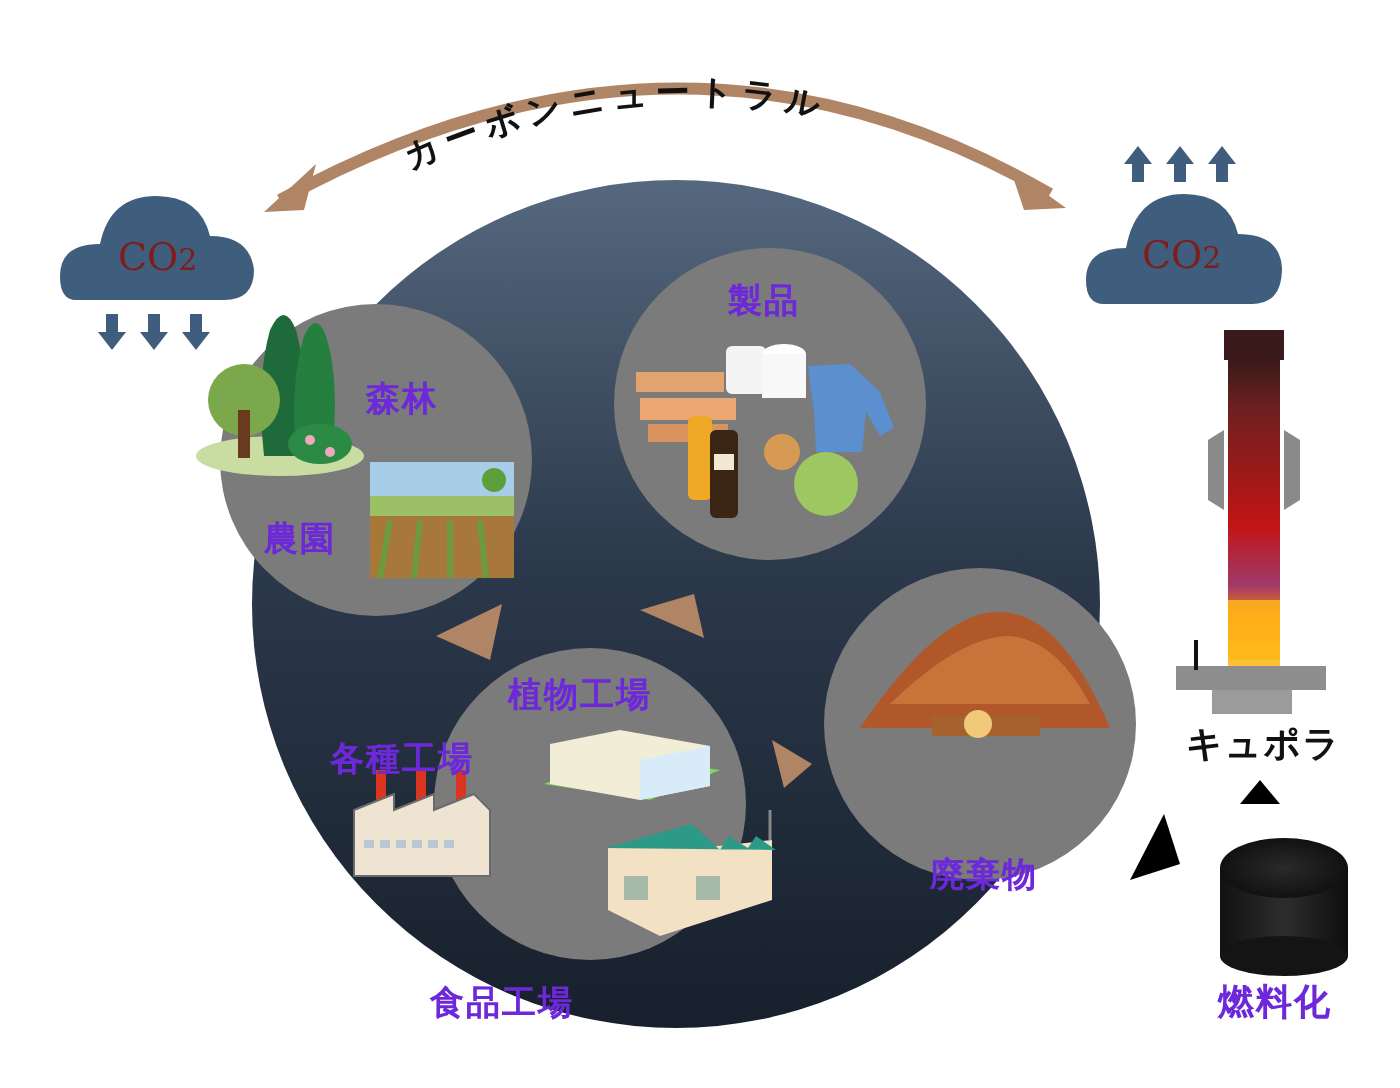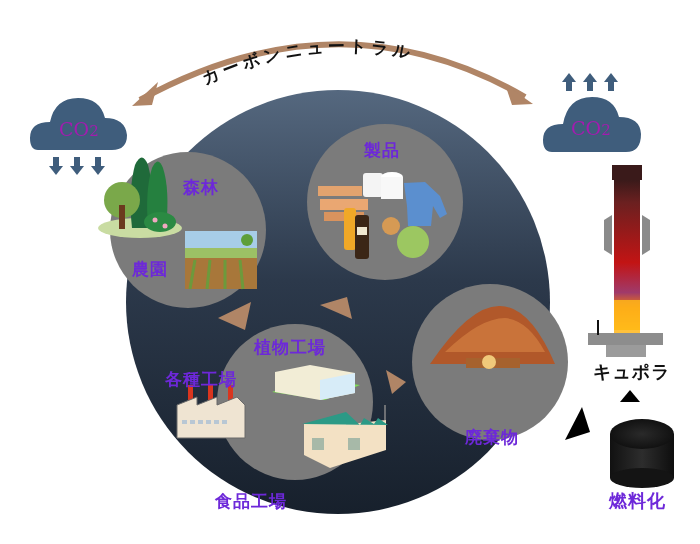--- a/index.html
+++ b/index.html
@@ -3,21 +3,21 @@
 <meta charset="utf-8">
 <style>
   html, body { margin:0; padding:0; background:#ffffff; }
   body { width:700px; height:544px; position:relative; overflow:hidden;
          font-family:"DejaVu Sans", sans-serif; }
   svg.stage { position:absolute; left:0; top:0; width:700px; height:544px; }
   .lbl { position:absolute; color:#6d28d9; font-weight:bold; font-size:17px;
          letter-spacing:1px; white-space:nowrap; font-family:"DejaVu Sans", sans-serif; }
   .lbl-dark { position:absolute; color:#111111; font-weight:bold; font-size:18px;
          letter-spacing:1px; white-space:nowrap; font-family:Liberation Sans, sans-serif; }
-  .co2 { position:absolute; color:#a21caf; font-family:"DejaVu Serif", serif;
+  .co2 { position:absolute; color:#7f1d1d; font-family:"DejaVu Serif", serif;
          font-size:19px; white-space:nowrap; }
   .co2 sub { font-size:15px; vertical-align:baseline; }
   .arc-text { font-family:"DejaVu Sans", sans-serif; font-size:17px; font-weight:bold; fill:#111; letter-spacing:4px; }
 </style>
 </head>
 <body>
 
 <svg class="stage" viewBox="0 0 700 544">
   <defs>
     <linearGradient id="bigGrad" x1="0" y1="0" x2="0" y2="1">
@@ -183,21 +183,21 @@
   </g>
 </svg>
 
 <div class="co2" style="left:59px; top:118px;">
   <span>CO</span><sub>2</sub>
 </div>
 <div class="co2" style="left:571px; top:117px;">
   <span>CO</span><sub>2</sub>
 </div>
 
-<div class="lbl" style="left:183px; top:176px;">森林</div>
+<div class="lbl" style="left:183px; top:188px;">森林</div>
 <div class="lbl" style="left:132px; top:258px;">農園</div>
 <div class="lbl" style="left:364px; top:139px;">製品</div>
 <div class="lbl" style="left:254px; top:336px;">植物工場</div>
 <div class="lbl" style="left:165px; top:368px;text-align:right;">各種工場</div>
 <div class="lbl" style="left:215px; top:446px;margin-top:44px;">食品工場</div>
 <div class="lbl" style="left:465px; top:383px;margin-top:43px;">廃棄物</div>
 
 <div class="lbl-dark" style="left:593px; top:360px;">キュポラ</div>
 <div class="lbl-dark" style="left:609px; top:489px; color:#6d28d9;">燃料化</div>
 

